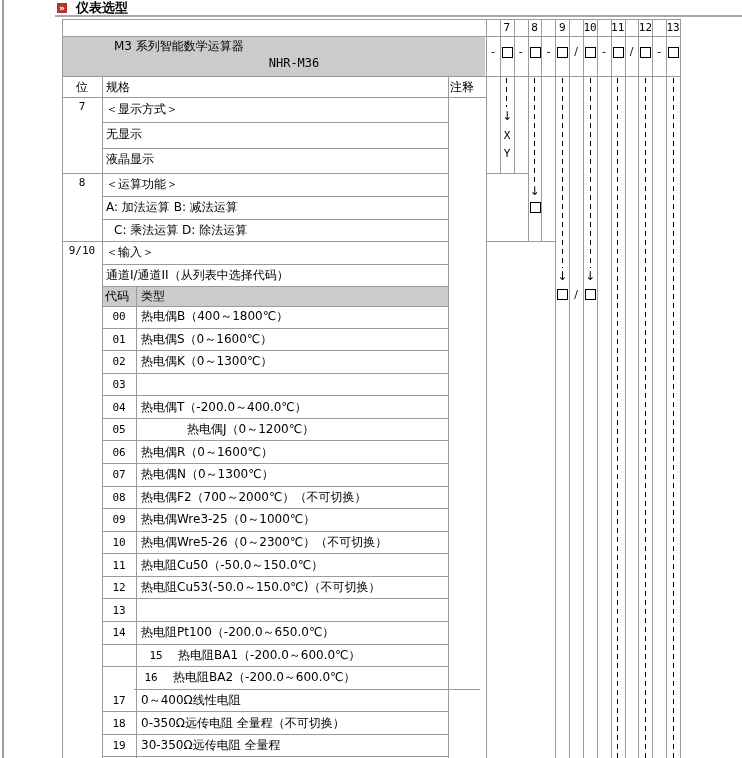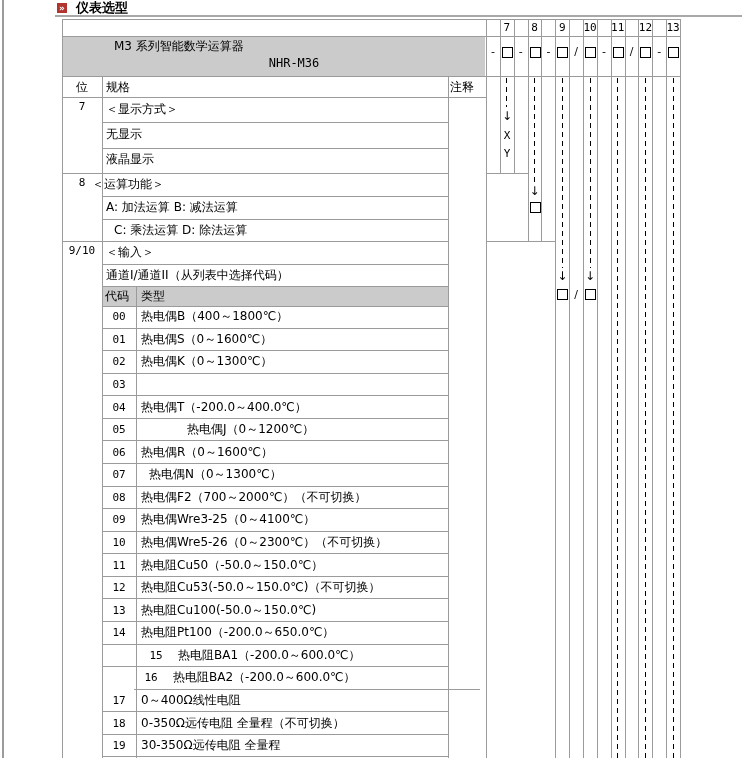--- a/index.html
+++ b/index.html
@@ -108,21 +108,21 @@
 <div class="cbx" style="left:640.4px;top:47px;"></div>
 <div class="cbx" style="left:668.1px;top:47px;"></div>
 
 <div class="txt ctr mono" style="left:62px;top:100px;width:40px;font-size:11px;">7</div>
 <div class="txt ctr mono" style="left:62px;top:176px;width:40px;font-size:11px;">8</div>
 <div class="txt ctr mono" style="left:62px;top:244px;width:40px;font-size:11px;">9/10</div>
 
 <div class="txt" style="left:106px;top:102px;">＜显示方式＞</div>
 <div class="txt" style="left:106px;top:127px;">无显示</div>
 <div class="txt" style="left:106px;top:152px;">液晶显示</div>
-<div class="txt" style="left:92px;top:177px;">＜运算功能＞</div>
+<div class="txt" style="left:106px;top:177px;">＜运算功能＞</div>
 <div class="txt" style="left:106px;top:200px;">A: 加法运算 B: 减法运算</div>
 <div class="txt" style="left:114px;top:222.5px;">C: 乘法运算 D: 除法运算</div>
 <div class="txt" style="left:106px;top:245px;">＜输入＞</div>
 <div class="txt" style="left:106px;top:267.5px;">通道I/通道II（从列表中选择代码）</div>
 
 <div class="txt" style="left:105px;top:289px;">代码</div>
 <div class="txt" style="left:141px;top:289px;">类型</div>
 
 <div class="coderow" style="top:306px;">
     <span class="cc">00</span>
@@ -144,47 +144,46 @@
     <span class="tc">热电偶T（-200.0～400.0℃）</span>
   </div>
 <div class="coderow" style="top:418.85px;gap:46px;">
     <span class="cc">05</span>
     <span class="tc">热电偶J（0～1200℃）</span>
   </div>
 <div class="coderow" style="top:441.42px;">
     <span class="cc">06</span>
     <span class="tc">热电偶R（0～1600℃）</span>
   </div>
-<div class="coderow" style="top:463.99px;gap:8px;">
+<div class="coderow" style="top:463.99px;">
     <span class="cc">07</span>
     <span class="tc">热电偶N（0～1300℃）</span>
   </div>
 <div class="coderow" style="top:486.56px;">
     <span class="cc">08</span>
     <span class="tc">热电偶F2（700～2000℃）（不可切换）</span>
   </div>
 <div class="coderow" style="top:509.13px;">
     <span class="cc">09</span>
-    <span class="tc">热电偶Wre3-25（0～4100℃）</span>
+    <span class="tc">热电偶Wre3-25（0～1000℃）</span>
   </div>
 <div class="coderow" style="top:531.7px;">
     <span class="cc">10</span>
     <span class="tc">热电偶Wre5-26（0～2300℃）（不可切换）</span>
   </div>
 <div class="coderow" style="top:554.27px;">
     <span class="cc">11</span>
     <span class="tc">热电阻Cu50（-50.0～150.0℃）</span>
   </div>
 <div class="coderow" style="top:576.84px;">
     <span class="cc">12</span>
     <span class="tc">热电阻Cu53(-50.0～150.0℃)（不可切换）</span>
   </div>
 <div class="coderow" style="top:599.41px;">
     <span class="cc">13</span>
-    <span class="tc">热电阻Cu100(-50.0～150.0℃)</span>
   </div>
 <div class="coderow" style="top:621.98px;">
     <span class="cc">14</span>
     <span class="tc">热电阻Pt100（-200.0～650.0℃）</span>
   </div>
 <div class="coderow" style="top:644.55px;padding-left:37px;">
     <span class="cc">15</span>
     <span class="tc">热电阻BA1（-200.0～600.0℃）</span>
   </div>
 <div class="coderow" style="top:667.12px;margin-left:32px;">

